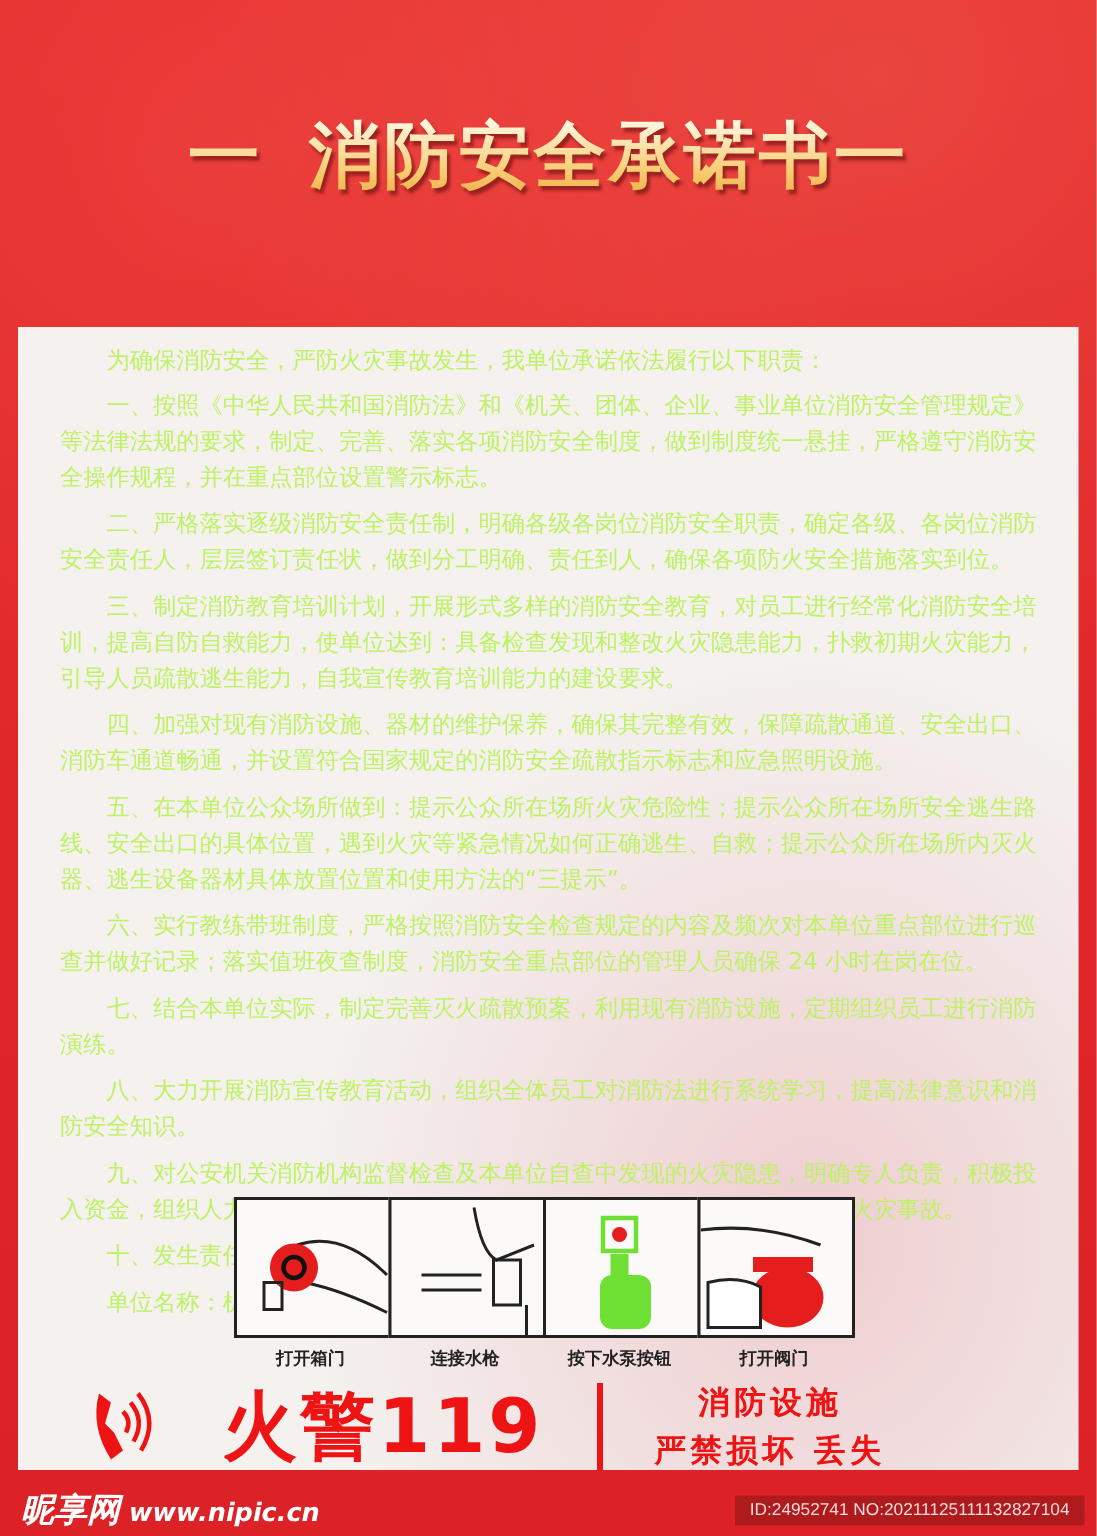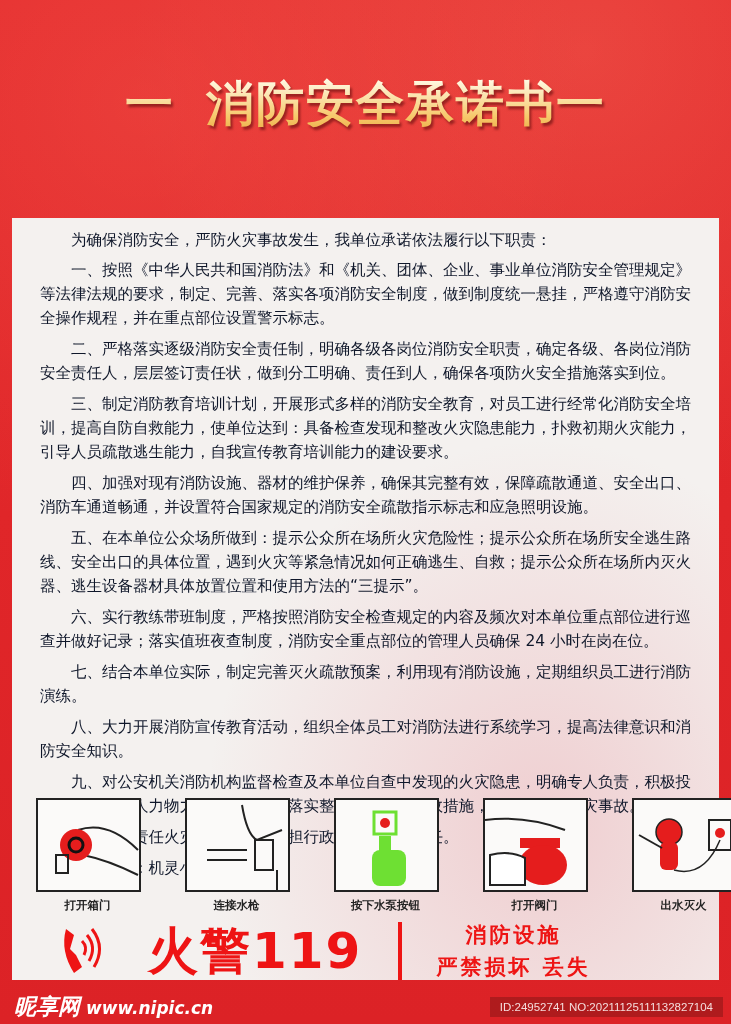--- a/index.html
+++ b/index.html
@@ -21,25 +21,25 @@
       radial-gradient(ellipse 140px 22px at 70% 100%, #f4f1ef 60%, transparent 62%),
       radial-gradient(ellipse 90px 30px at 92% 100%, #f4f1ef 60%, transparent 62%);
     }
   .title { position:absolute; left:0; right:0; top:72px; text-align:center;
     font-size:48px; font-weight:bold; letter-spacing:2px;
     color:#f8d48a;
     background:linear-gradient(#fffbe8 10%, #f7c86a 70%, #e9a640);
     -webkit-background-clip:text; background-clip:text; -webkit-text-fill-color:transparent;
     filter:drop-shadow(2px 3px 1px rgba(90,10,10,.55));font-family:Liberation Mono, monospace; }
   .body-text { position:absolute; left:40px; right:30px; top:228px;
-    font-size:15.5px; line-height:24px; color:#0f172a; }
+    font-size:15.5px; line-height:24px; color:#bef264; }
   .body-text p { margin:0 0 7px 0; text-indent:2em; }
   .body-text p.intro { margin-bottom:6px; }
   .unit { margin-top:2px; text-indent:2em; }
-  .steps { position:absolute; left:36px; right:44px; top:798px; display:flex; justify-content:space-between;gap:46px; }
+  .steps { position:absolute; left:36px; right:44px; top:798px; display:flex; justify-content:center; }
   .step { width:103px; text-align:center; }
   .step .pic { width:101px; height:90px; border:2px solid #222; background:#fbfaf9; position:relative; overflow:hidden; }
   .step .cap { font-size:11.5px; font-weight:bold; color:#222; margin-top:6px; }
   .banner { position:absolute; left:12px; right:12px; top:910px; height:82px;
     display:flex; align-items:center; }
   .phone { width:44px; height:60px; margin-left:48px; position:relative; }
   .fire { font-size:50px; font-weight:bold; color:#ee1414; margin-left:44px; letter-spacing:2px; }
   .divider { width:4px; height:58px; background:#ee1414; margin-left:36px; }
   .warn { margin-left:34px; color:#ee1414; font-weight:bold; text-align:center; font-size:21px; line-height:32px; letter-spacing:3px; }
   .footer { position:absolute; left:0; right:0; bottom:0; height:34px; display:flex; align-items:center; justify-content:space-between; }
@@ -110,33 +110,20 @@
     <div class="pic">
       <svg width="101" height="90" viewBox="0 0 101 90">
         <path d="M0 20 Q40 15 80 30" stroke="#222" stroke-width="2" fill="none"></path>
         <rect x="35" y="38" width="40" height="10" fill="#e51d1d"></rect>
         <ellipse cx="58" cy="65" rx="24" ry="20" fill="#e51d1d"></ellipse>
         <path d="M5 55 Q25 50 40 58 L40 85 L5 85 Z" stroke="#222" stroke-width="2" fill="#fff"></path>
       </svg>
     </div>
     <div class="cap">打开阀门</div>
   </div>
-  <div class="step">
-    <div class="pic">
-      <svg width="101" height="90" viewBox="0 0 101 90">
-        <circle cx="35" cy="32" r="13" fill="#e51d1d" stroke="#222" stroke-width="1.5"></circle>
-        <rect x="26" y="42" width="18" height="28" rx="6" fill="#e51d1d"></rect>
-        <path d="M5 35 L28 48" stroke="#222" stroke-width="2"></path>
-        <rect x="75" y="20" width="22" height="30" fill="none" stroke="#222" stroke-width="2"></rect>
-        <circle cx="86" cy="33" r="5" fill="#e51d1d"></circle>
-        <path d="M40 70 Q70 78 86 40" stroke="#222" stroke-width="1.5" fill="none"></path>
-      </svg>
-    </div>
-    <div class="cap">出水灭火</div>
-  </div>
 </div>
 
 <div class="banner">
   <div class="phone">
     <svg width="44" height="60" viewBox="0 0 44 60">
       <path d="M6 8 Q0 30 14 52 L22 46 L16 34 L10 28 L14 14 Z" fill="#ee1414"></path>
       <path d="M22 20 Q28 26 24 34" stroke="#ee1414" stroke-width="3" fill="none"></path>
       <path d="M27 14 Q37 26 29 40" stroke="#ee1414" stroke-width="3" fill="none"></path>
       <path d="M32 8 Q46 26 34 46" stroke="#ee1414" stroke-width="3" fill="none"></path>
     </svg>

